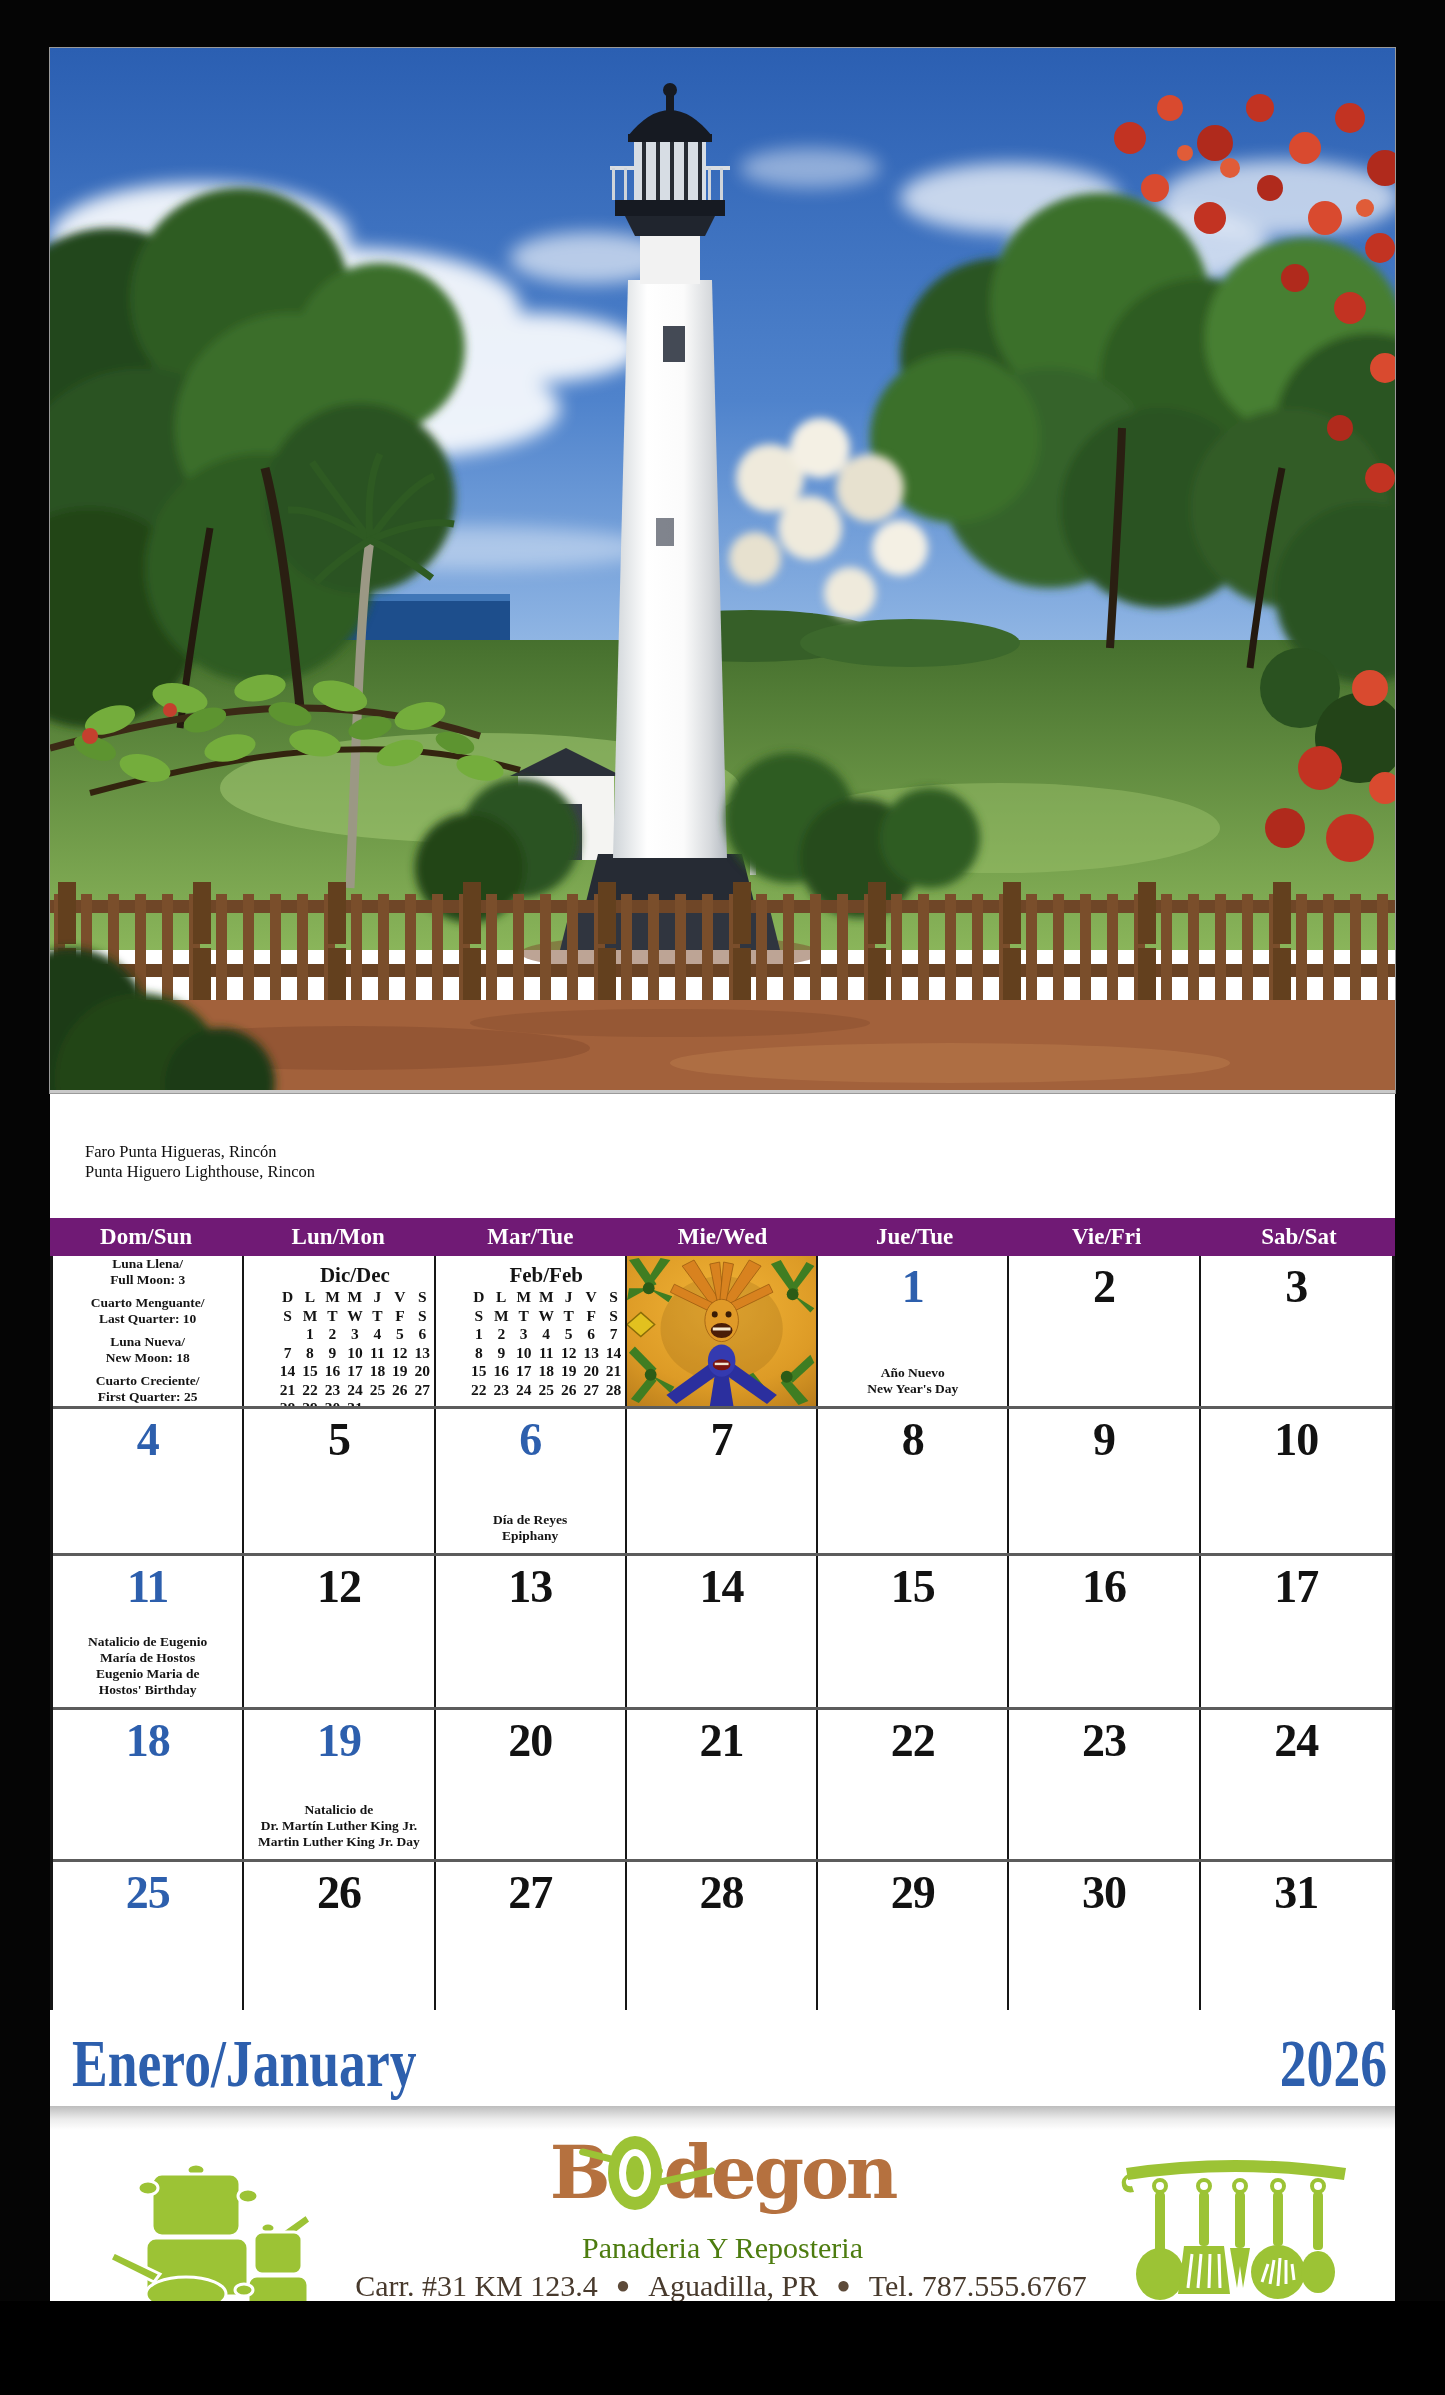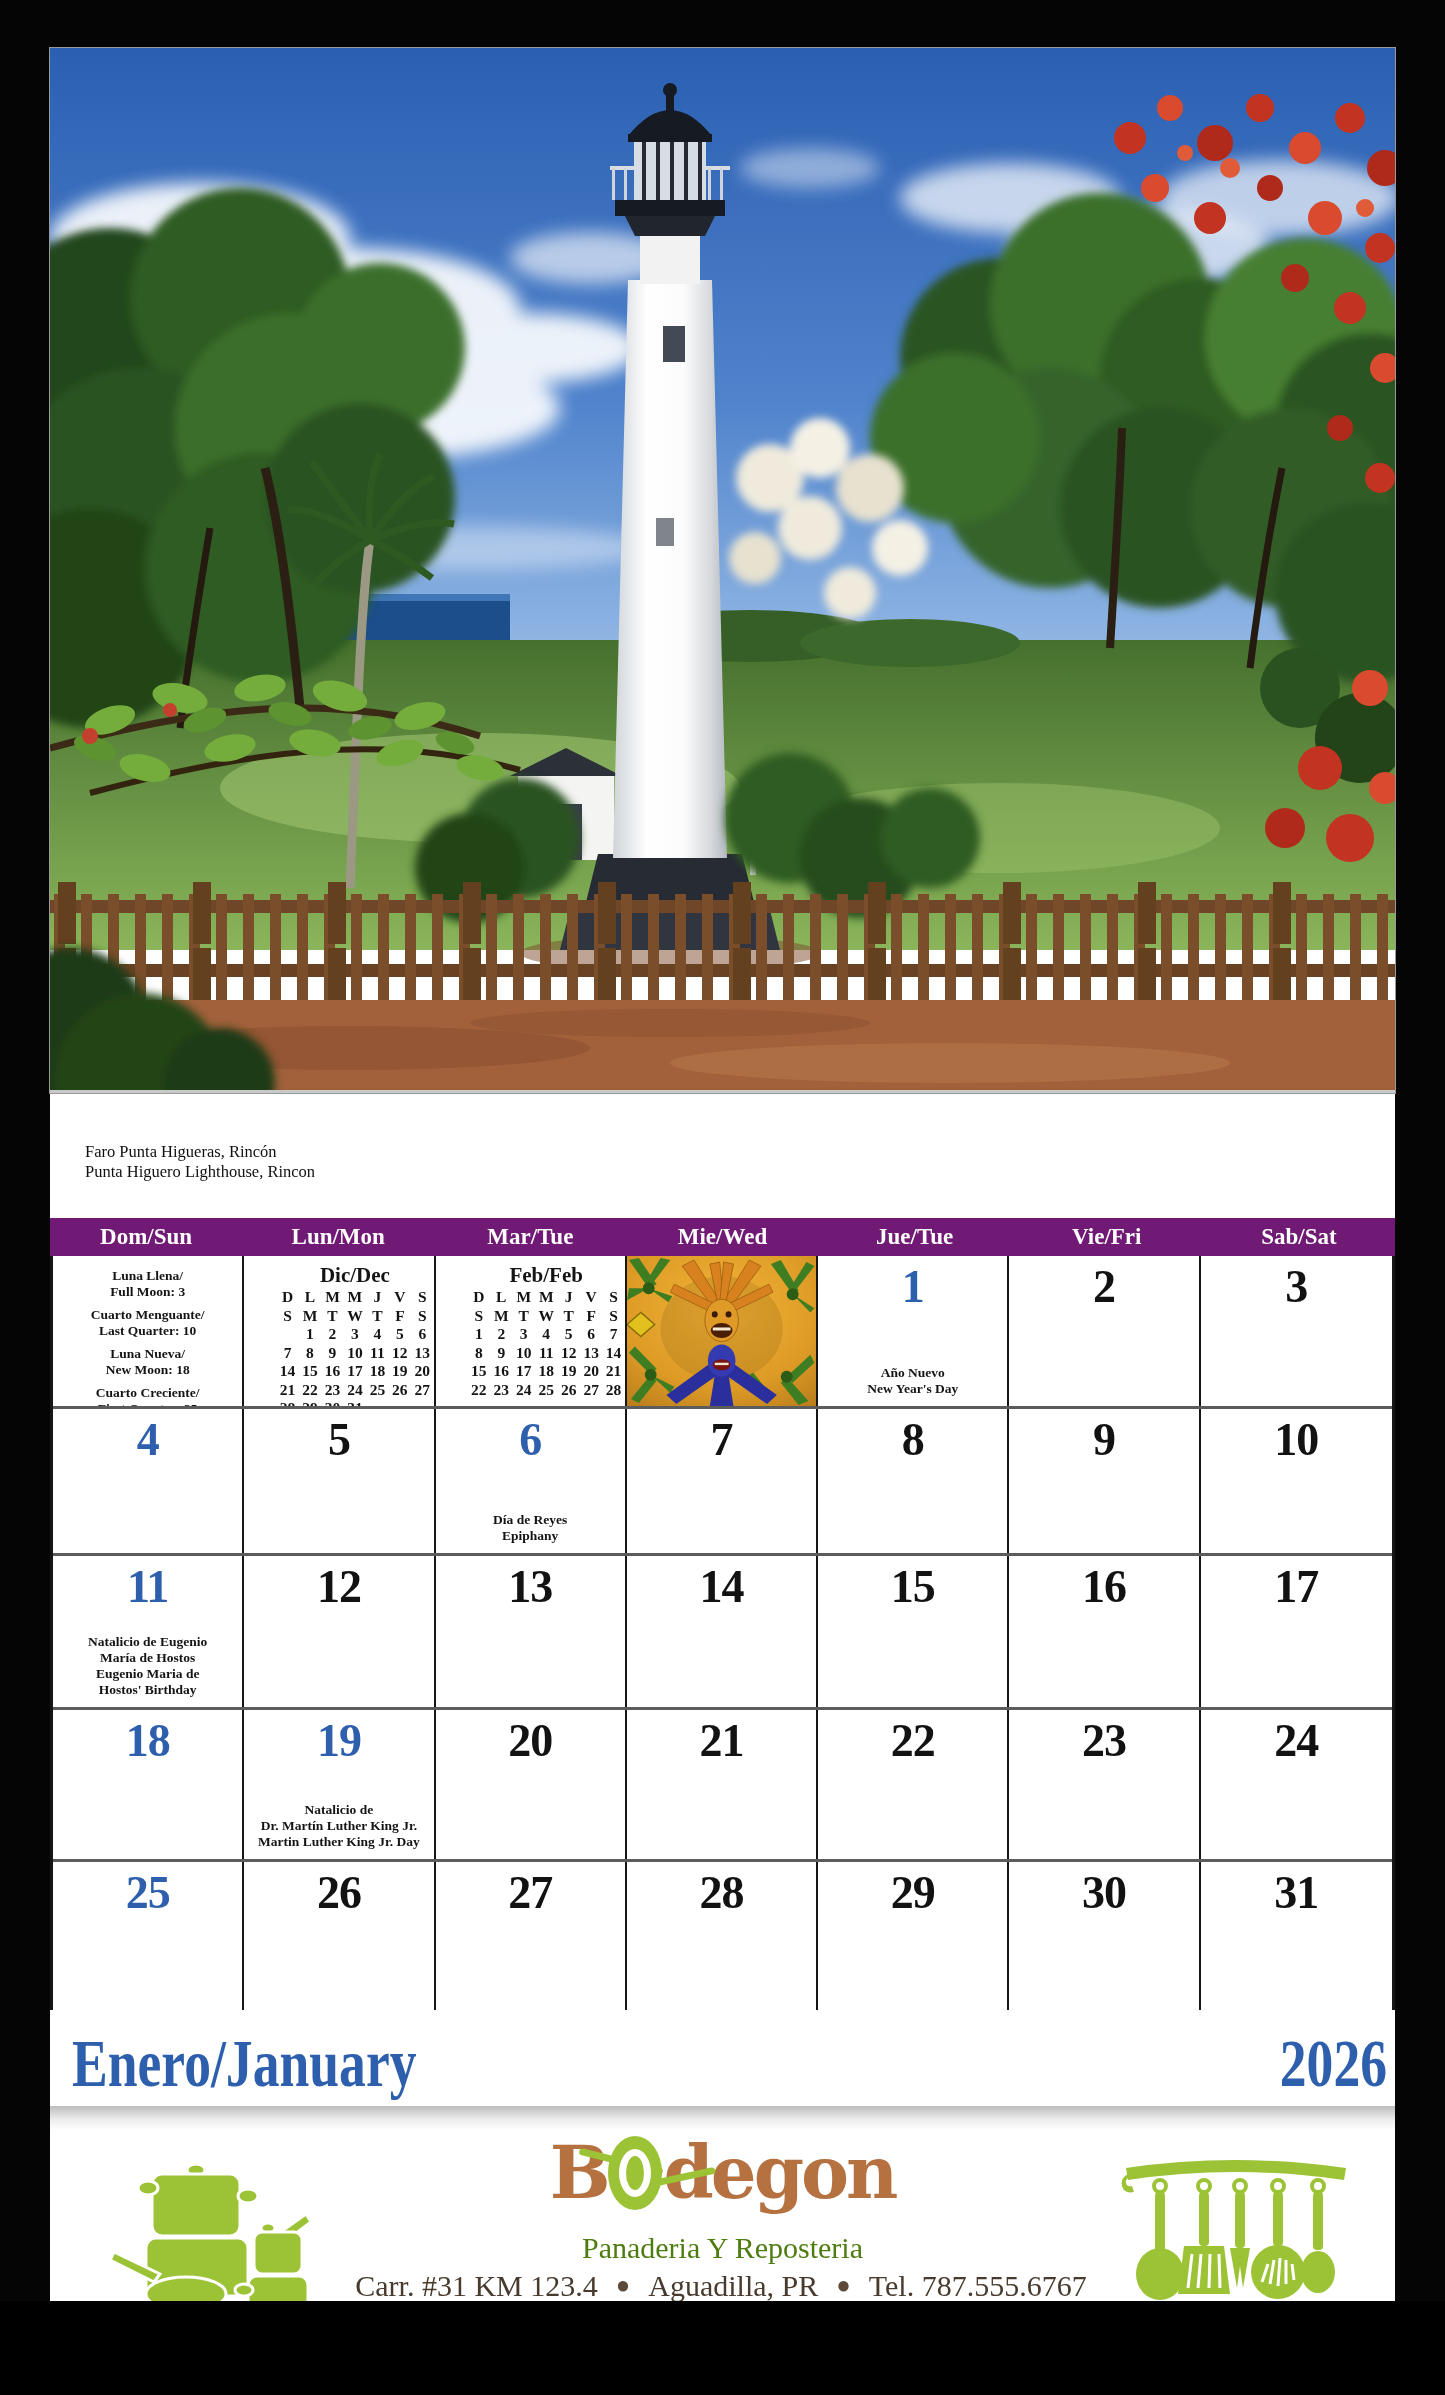--- a/index.html
+++ b/index.html
@@ -24,21 +24,21 @@
   .grow:nth-child(2){height:144px;}
   .grow:nth-child(3){height:151px;}
   .grow:nth-child(4){height:149px;}
   .grow:nth-child(5){height:148px;}
   .cell{position:relative;border-right:2px solid #161616;overflow:hidden;background:#fff;}
   .cell:last-child{border-right:none;}
   .dn{text-align:center;font-weight:bold;font-size:46px;line-height:1;margin-top:8px;color:#121212;letter-spacing:-1px;}
   .dn.blue{color:#2d5fad;}
   .hol{position:absolute;left:2px;right:2px;bottom:9px;text-align:center;font-weight:bold;
        font-size:13.5px;line-height:16px;color:#141414;}
-  .moon{padding-top:12px;text-align:center;font-weight:bold;font-size:13.5px;line-height:16px;color:#141414;}
+  .moon{text-align:center;font-weight:bold;font-size:13.5px;line-height:16px;color:#141414;}
   .mg{margin-bottom:7px;}
   .mini{padding-top:7px;text-align:center;color:#141414;font-weight:bold;padding-left:32px;}
   .mini .mtitle{font-size:21px;line-height:24px;margin-bottom:1px;}
   .mrow{display:flex;justify-content:center;}
   .mrow span{width:25px;font-size:15.5px;line-height:18.5px;text-align:center;}
   .photo-cell svg{position:absolute;inset:0;width:100%;height:100%;}
 
   
   .month-row{position:absolute;left:0;top:1975px;width:1345px;height:82px;color:#2d5fad;font-weight:bold;}
   .mt{position:absolute;left:22px;top:0;font-size:67px;line-height:80px;transform:scaleX(.8);transform-origin:0 50%;white-space:nowrap;}

